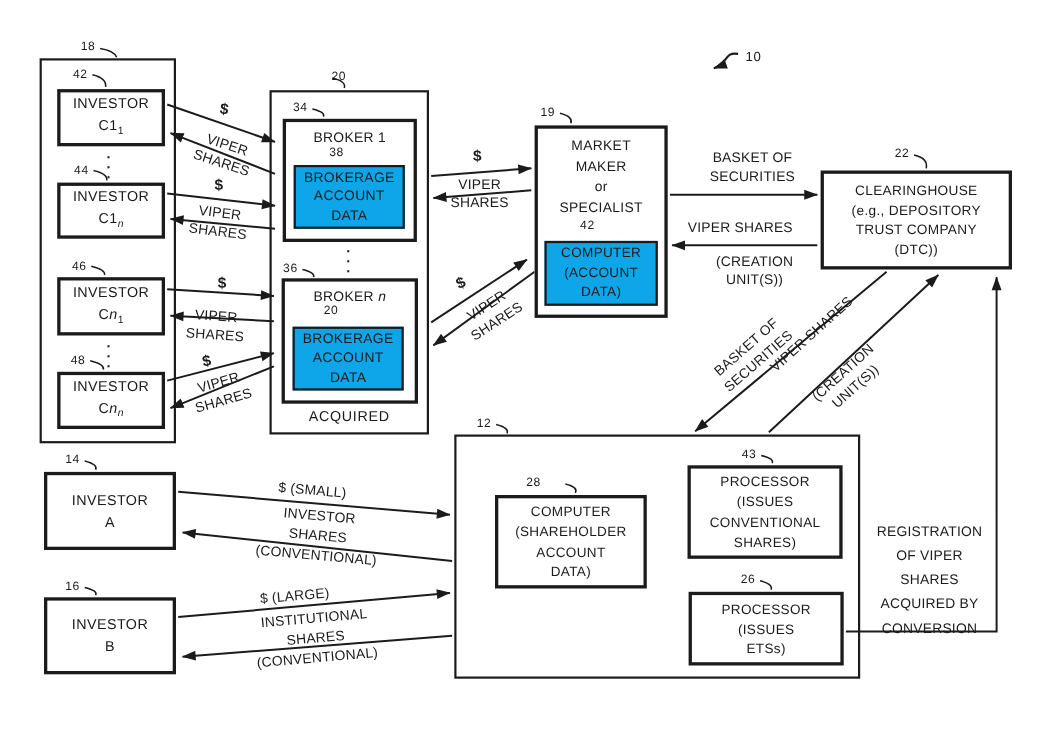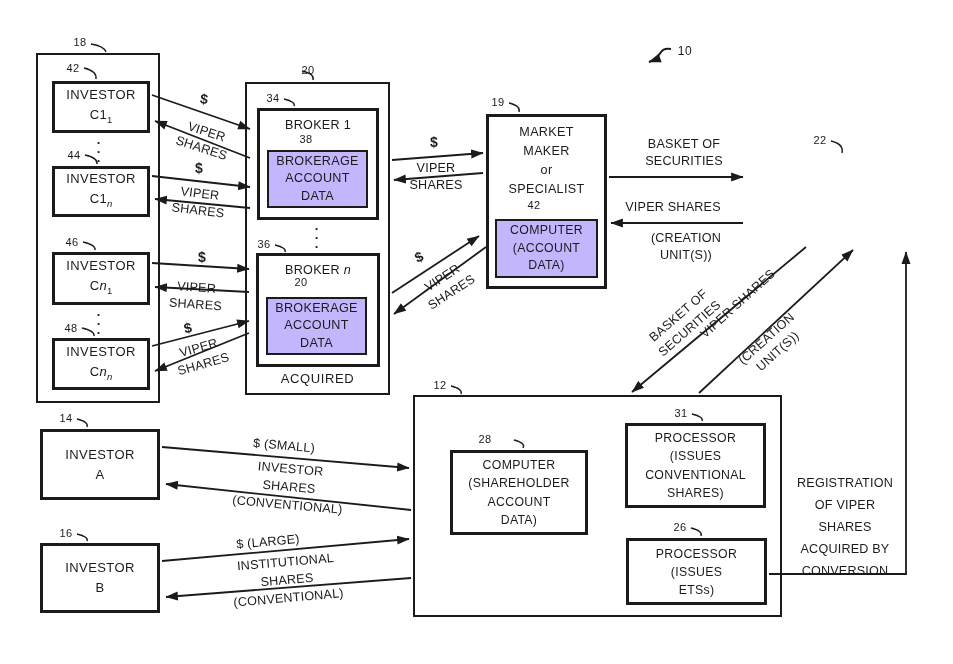--- a/index.html
+++ b/index.html
@@ -2,21 +2,21 @@
 <html><head>
 <meta charset="utf-8">
 <style>
   html,body{margin:0;padding:0;background:#fff;}
   .stage{position:relative;width:953px;height:664px;background:#ffffff;overflow:hidden;
          font-family:"Liberation Sans","DejaVu Sans",sans-serif;color:#1b1b1b;}
   svg.wires{position:absolute;left:0;top:0;width:953px;height:664px;}
   .bx{position:absolute;border:3px solid #1b1b1b;background:#fff;display:flex;
       align-items:center;justify-content:center;text-align:center;box-sizing:border-box;}
   .gbx{position:absolute;border:2px solid #1b1b1b;background:transparent;box-sizing:border-box;}
-  .ibx{position:absolute;border:2px solid #1b1b1b;background:#c4b5fd;display:flex;
+  .ibx{position:absolute;border:2px solid #1b1b1b;background:#0ea5e9;display:flex;
       align-items:center;justify-content:center;text-align:center;box-sizing:border-box;}
   .t{font-size:12.6px;line-height:18.5px;letter-spacing:.3px;font-weight:500;}
   .t2{font-size:13px;line-height:20px;letter-spacing:.4px;font-weight:500;}
   .pre{white-space:pre-line;}
   .ref{position:absolute;transform:translate(-50%,-50%);font-size:11px;letter-spacing:.5px;}
   .flow{position:absolute;font-size:12.6px;line-height:16.5px;letter-spacing:.2px;
         text-align:center;white-space:pre-line;}
   .cap{position:absolute;text-align:center;font-size:13px;letter-spacing:.6px;}
   .dots{position:absolute;white-space:pre-line;font-size:13px;line-height:9px;font-weight:bold;
         text-align:center;transform:translate(-50%,0);}
@@ -175,40 +175,46 @@
 SPECIALIST</div>
   </div>
   <div class="ref" style="left:498px;top:102px;">19</div>
   <div class="ibx" style="left:495px;top:219px;width:103px;height:59px;">
     <div class="t pre" style="line-height:17.5px;font-size:12.3px;">COMPUTER
 (ACCOUNT
 DATA)</div>
   </div>
   <div class="ref" style="left:534px;top:205px;">42</div>
 
+  <div class="bx" style="left:746px;top:155px;width:174px;height:90px;">
+    <div class="t pre" style="line-height:18px;font-size:12.4px;">CLEARINGHOUSE
+(e.g., DEPOSITORY
+TRUST COMPANY
+(DTC))</div>
+  </div>
   <div class="ref" style="left:820px;top:140px;">22</div>
 
   <div class="gbx" style="left:413px;top:395px;width:369px;height:222px;"></div>
   <div class="ref" style="left:440px;top:385px;">12</div>
 
   <div class="bx" style="left:450px;top:450px;width:138px;height:85px;">
     <div class="t pre" style="line-height:18.5px;font-size:12.3px;">COMPUTER
 (SHAREHOLDER
 ACCOUNT
 DATA)</div>
   </div>
   <div class="ref" style="left:485px;top:439px;">28</div>
 
   <div class="bx" style="left:625px;top:423px;width:141px;height:85px;">
     <div class="t pre" style="line-height:18.5px;font-size:12.3px;">PROCESSOR
 (ISSUES
 CONVENTIONAL
 SHARES)</div>
   </div>
-  <div class="ref" style="left:681px;top:413px;">31</div>
+  <div class="ref" style="left:681px;top:413px;">43</div>
 
   <div class="bx" style="left:626px;top:538px;width:141px;height:67px;">
     <div class="t pre" style="line-height:18px;font-size:12.3px;">PROCESSOR
 (ISSUES
 ETSs)</div>
   </div>
   <div class="ref" style="left:680px;top:527px;">26</div>
 
   <div class="bx" style="left:40px;top:429px;width:120px;height:71px;">
     <div class="t2 pre">INVESTOR

